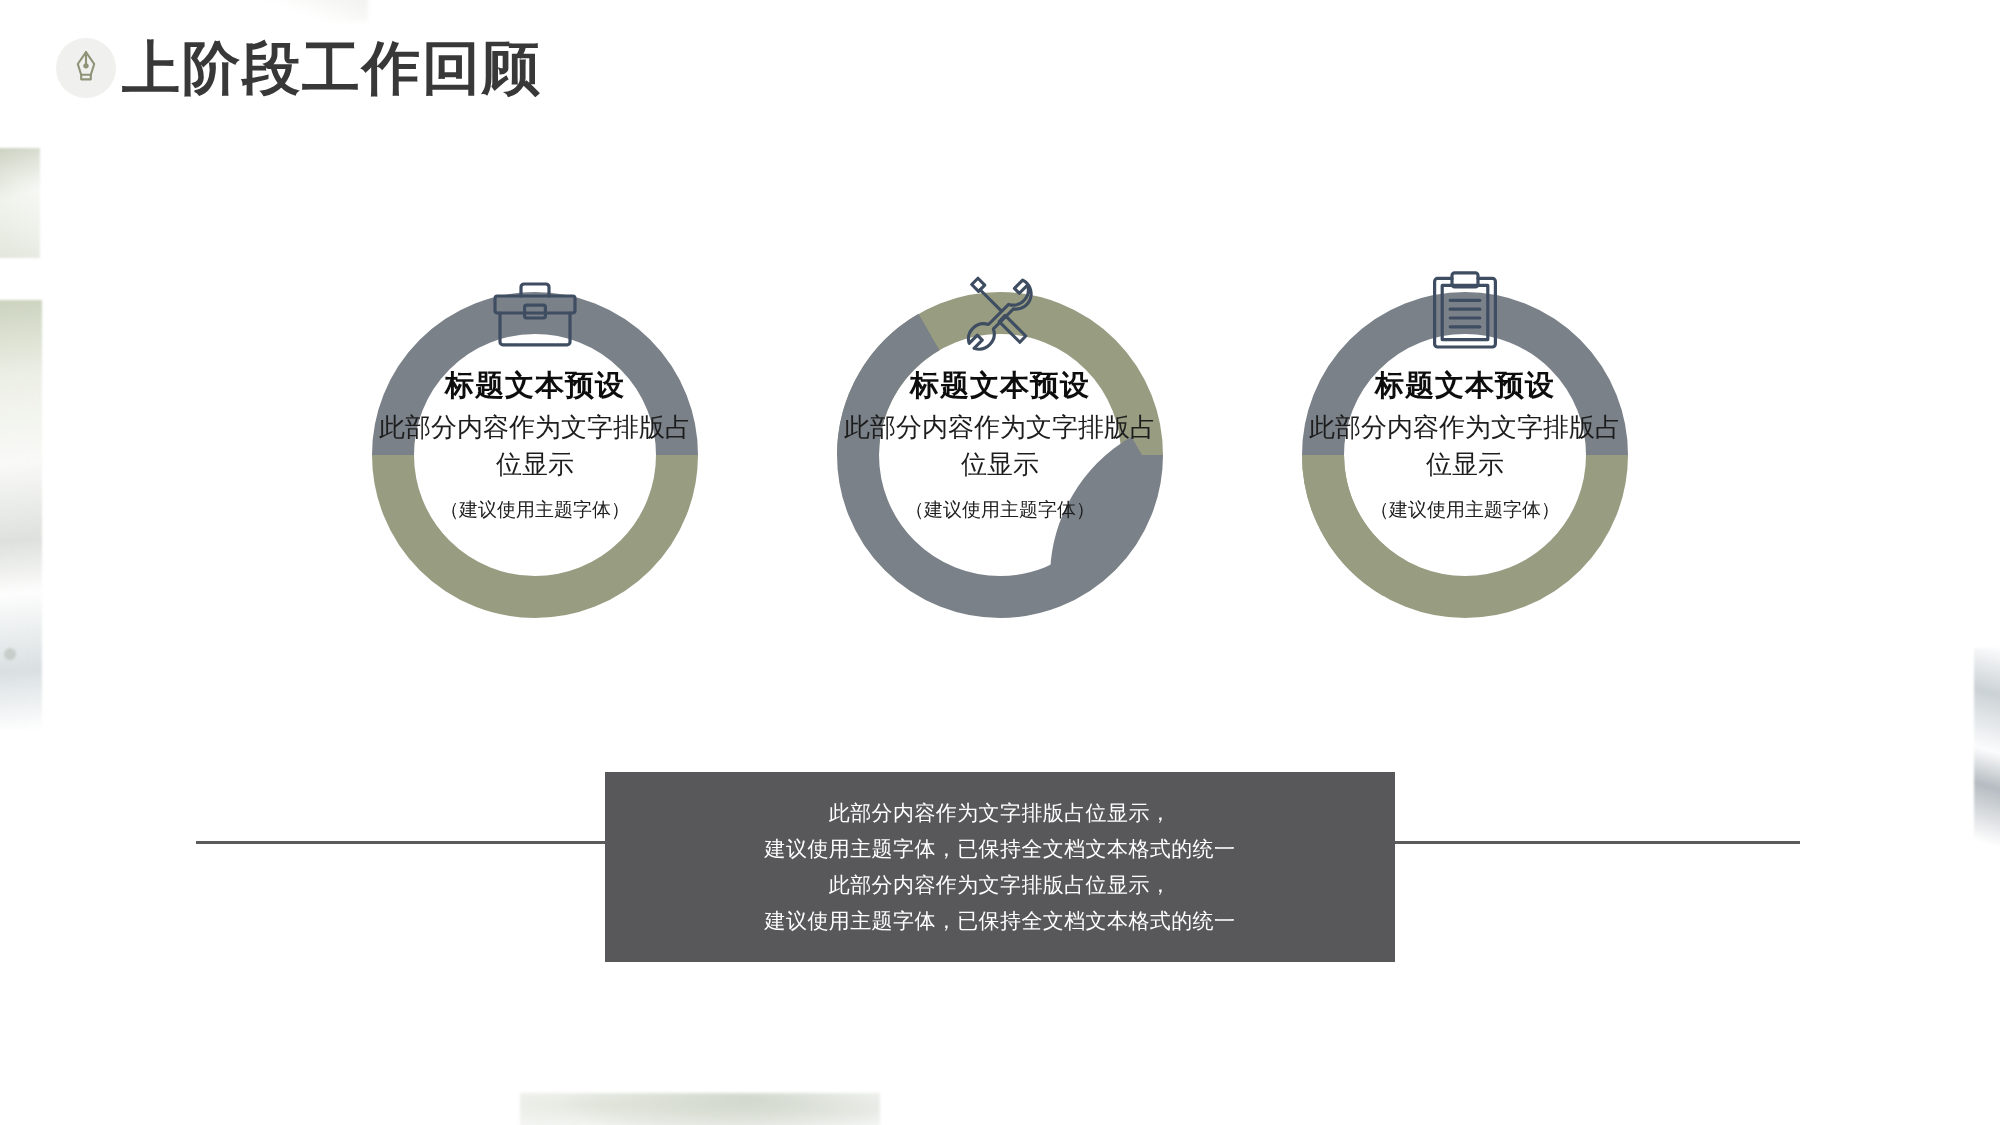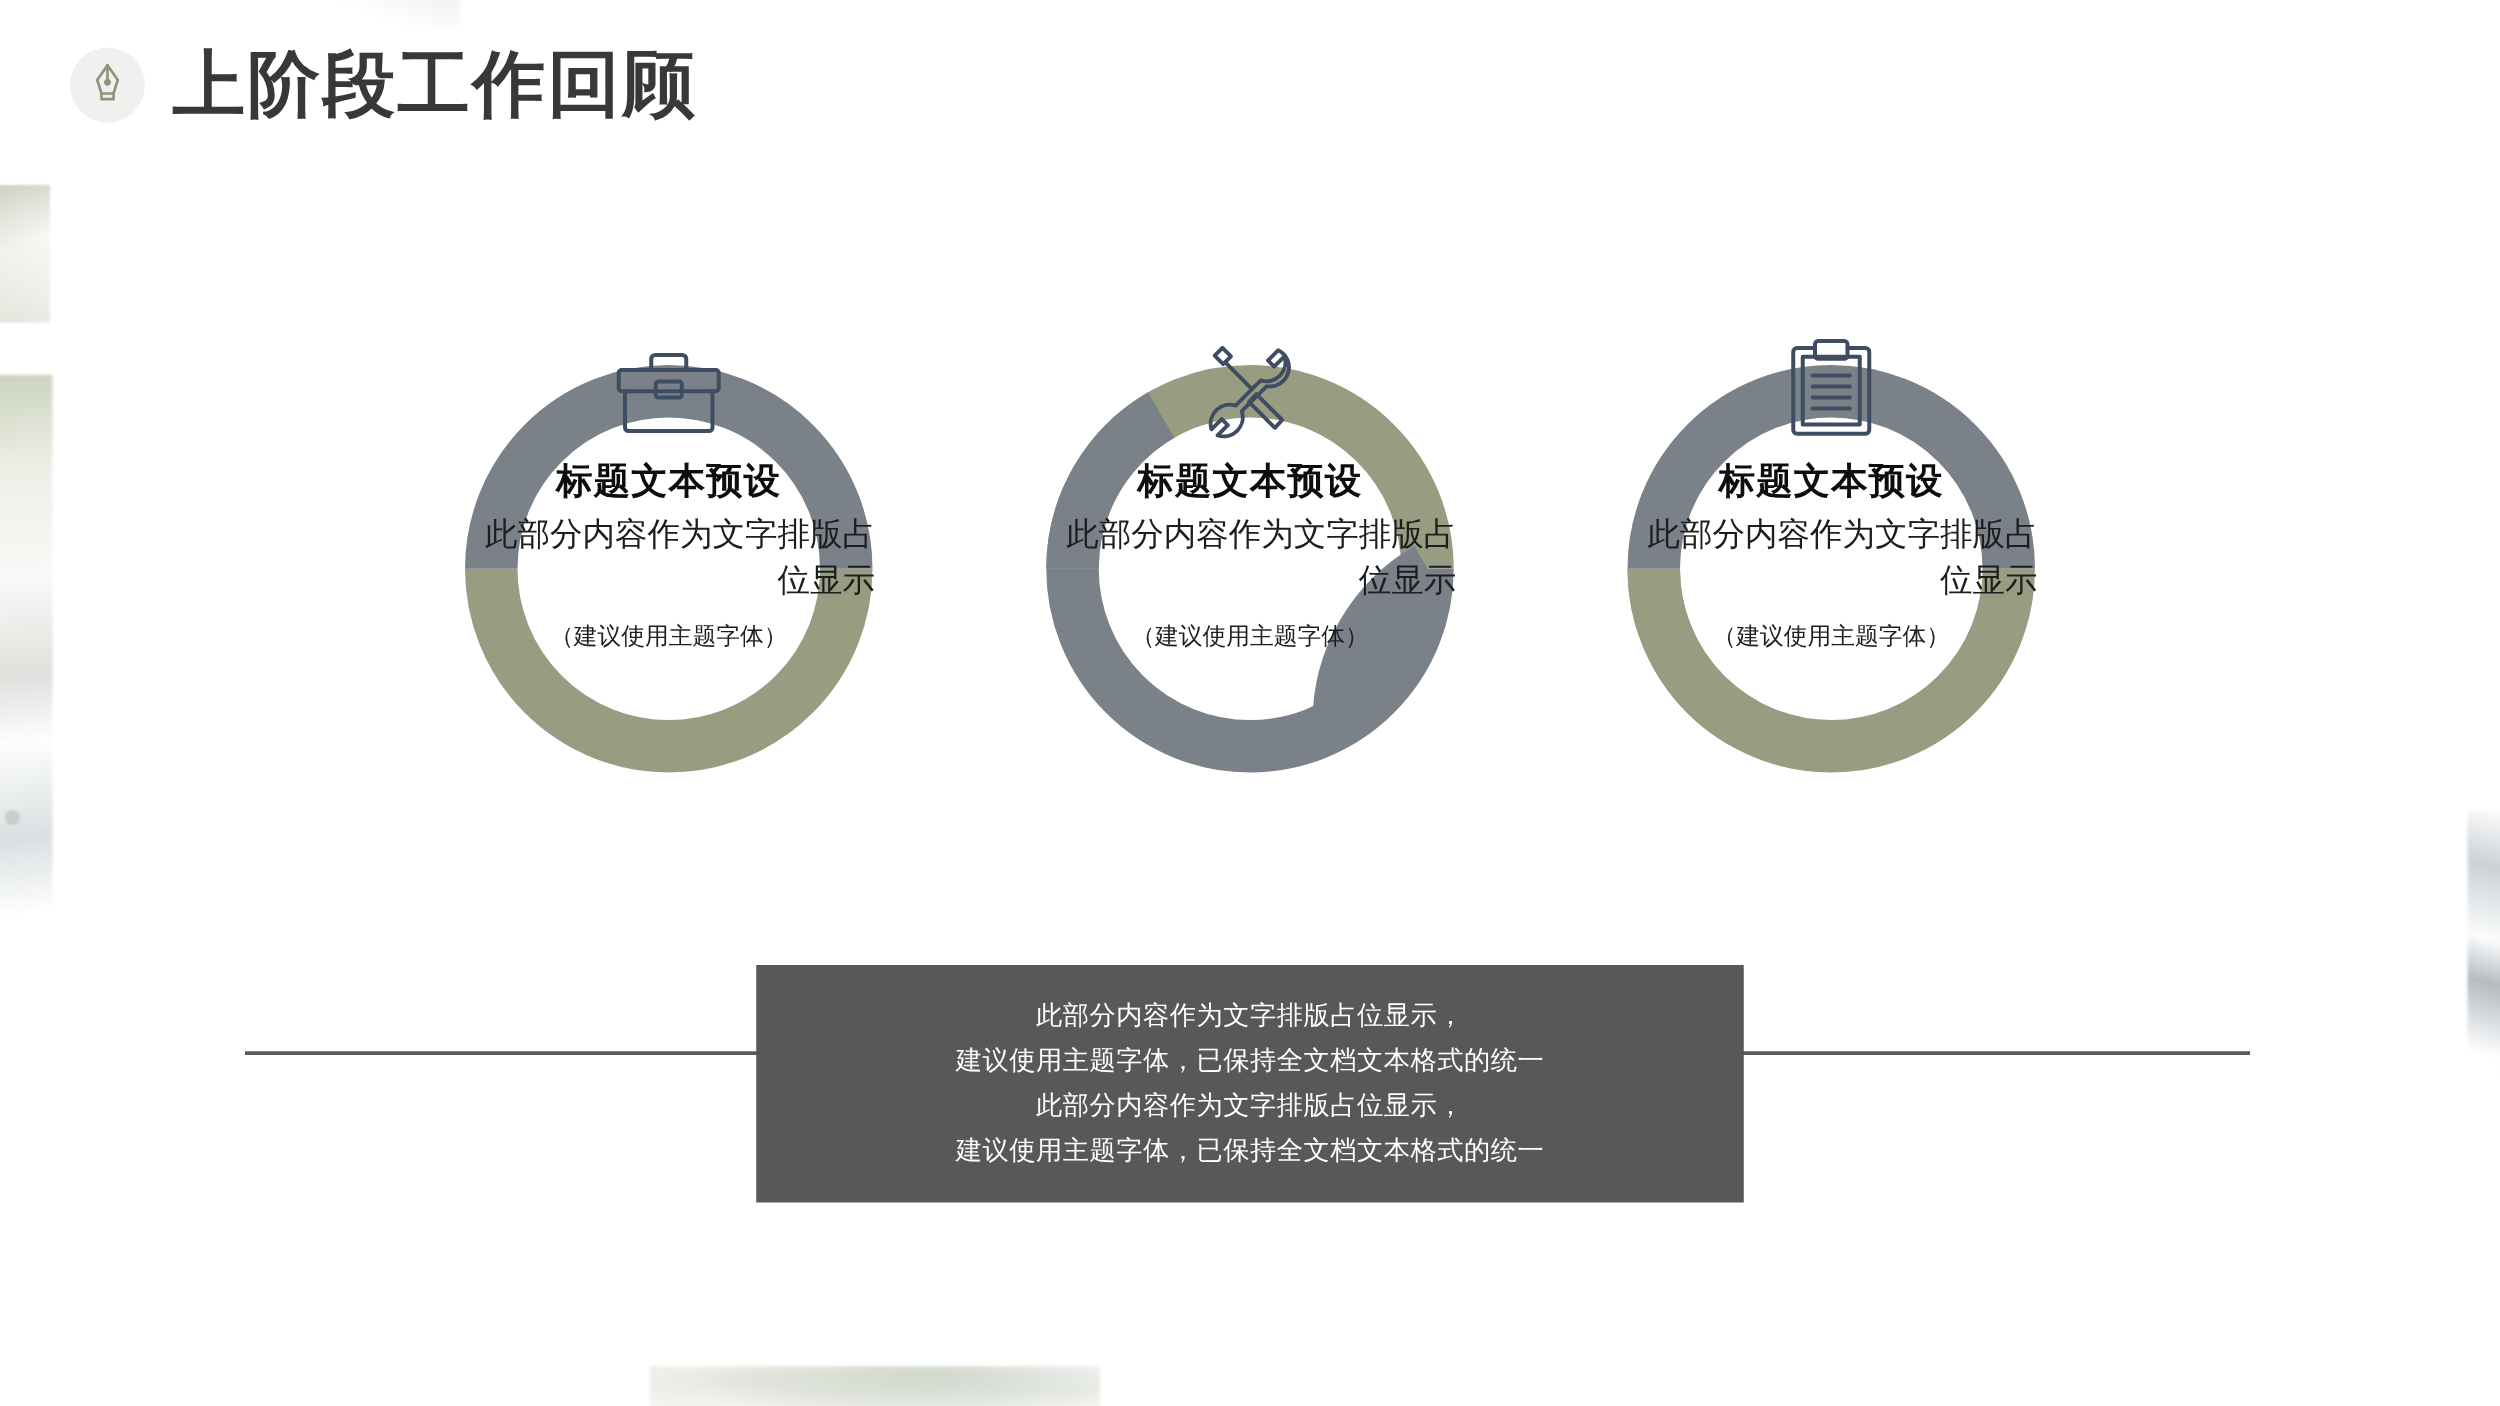--- a/index.html
+++ b/index.html
@@ -50,37 +50,37 @@
   .deco-bottom{
     left:520px;bottom:-26px;width:360px;height:58px;
     background:
       radial-gradient(ellipse at 20% 20%,rgba(190,198,178,.40) 0%,rgba(255,255,255,0) 62%),
       radial-gradient(ellipse at 62% 10%,rgba(174,186,170,.45) 0%,rgba(255,255,255,0) 58%),
       radial-gradient(ellipse at 88% 30%,rgba(200,208,192,.35) 0%,rgba(255,255,255,0) 60%);
     filter:blur(1.4px);
   }
 
   
-  .header{position:absolute;left:56px;top:38px;display:flex;align-items:center;gap:22px;}
+  .header{position:absolute;left:56px;top:38px;display:flex;align-items:center;gap:6px;}
   .title-badge{
     width:60px;height:60px;border-radius:50%;
     background:#f0f1ee;display:flex;align-items:center;justify-content:center;flex:0 0 auto;
   }
   .page-title{
     font-size:58px;font-weight:700;color:#383838;letter-spacing:2px;
     line-height:1;white-space:nowrap;
     font-family:"Liberation Sans","DejaVu Sans",sans-serif;
   }
 
   
   .rings{position:absolute;left:0;top:196px;width:2000px;height:540px;}
   .ring-svg{position:absolute;left:0;top:0;width:2000px;height:540px;}
 
   .ring-card{
-    position:absolute;top:0;width:380px;text-align:right;
+    position:absolute;top:0;width:380px;text-align:center;
     display:flex;flex-direction:column;align-items:center;
   }
   .ring-icon{height:86px;display:flex;align-items:flex-end;justify-content:center;margin-top:70px;}
   .ring-title{
     font-size:29px;font-weight:700;color:#0d0d0d;margin-top:18px;letter-spacing:1px;
     line-height:1.1;
   }
   .ring-desc{
     font-size:26px;color:#1d1d1d;line-height:1.42;margin-top:7px;width:330px;
     font-weight:400;

